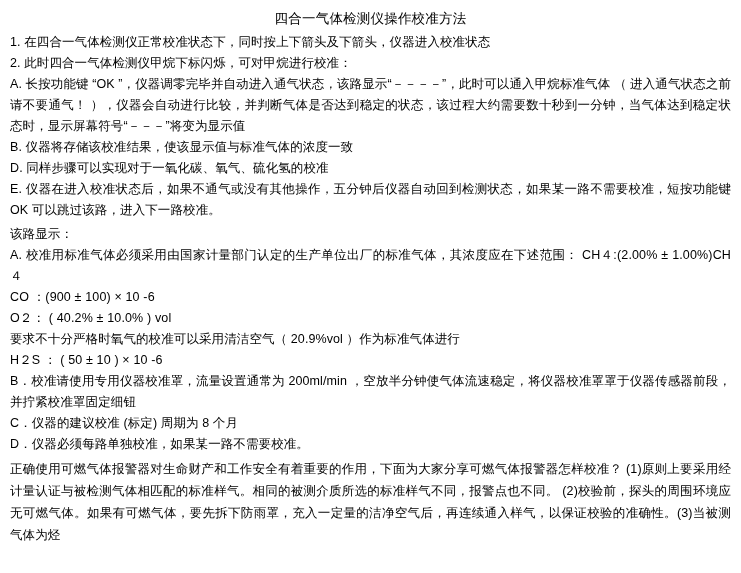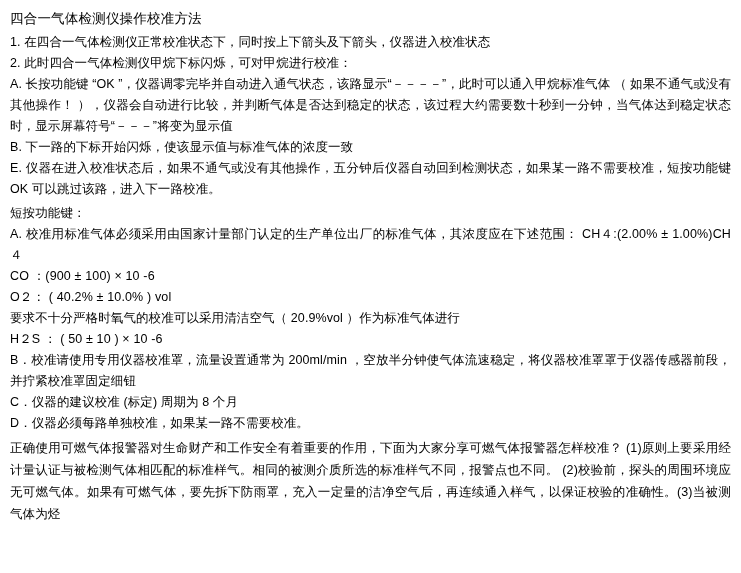--- a/index.html
+++ b/index.html
@@ -20,20 +20,21 @@
     height: 573px;
     padding: 8px 10px 0 10px;
     background: #ffffff;
   }
   .doc-title {
     font-size: 13.5px;
     line-height: 22px;
     font-weight: normal;
     margin: 0 0 2px 0;
     letter-spacing: 0.2px;
+    text-align: center;
   }
   .para {
     font-size: 12.5px;
     line-height: 21px;
     margin: 0;
     text-align: justify;
     letter-spacing: 0.1px;
   }
   .para.mono-ish {
     font-size: 12.5px;
@@ -52,28 +53,29 @@
 </head>
 <body>
 
 <div class="page">
 
   <div class="doc-title">四合一气体检测仪操作校准方法</div>
 
   <div class="block-tight">
     <p class="para">1.  在四合一气体检测仪正常校准状态下，同时按上下箭头及下箭头，仪器进入校准状态</p>
     <p class="para">2.  此时四合一气体检测仪甲烷下标闪烁，可对甲烷进行校准：</p>
-    <p class="para">A.  长按功能键 “OK ”，仪器调零完毕并自动进入通气状态，该路显示“－－－－”，此时可以通入甲烷标准气体 （ 如果不通气或没有其他操作！ ），仪器会自动进行比较，并判断气体是否达到稳定的状态，该过程大约需要数十秒到一分钟，当气体达到稳定状态时，显示屏幕符号“－－－”将变为显示值</p>
-    <p class="para">B.  下一路的下标开始闪烁，使该显示值与标准气体的浓度一致</p>
+    <p class="para">A.  长按功能键 “OK ”，仪器调零完毕并自动进入通气状态，该路显示“－－－－”，此时可以通入甲烷标准气体 （ 进入通气状态之前请不要通气！ ），仪器会自动进行比较，并判断气体是否达到稳定的状态，该过程大约需要数十秒到一分钟，当气体达到稳定状态时，显示屏幕符号“－－－”将变为显示值</p>
+    <p class="para">B.  仪器将存储该校准结果，使该显示值与标准气体的浓度一致</p>
+    <p class="para">D.  同样步骤可以实现对于一氧化碳、氧气、硫化氢的校准</p>
     <p class="para">E.  仪器在进入校准状态后，如果不通气或没有其他操作，五分钟后仪器自动回到检测状态，如果某一路不需要校准，短按功能键 OK 可以跳过该路，进入下一路校准。</p>
   </div>
 
   <div class="spacer-sm"></div>
 
-  <p class="para">短按功能键：</p>
+  <p class="para">该路显示：</p>
 
   <div class="block-tight">
     <p class="para mono-ish">A.  校准用标准气体必须采用由国家计量部门认定的生产单位出厂的标准气体，其浓度应在下述范围： CH４:(2.00% ± 1.00%)CH４</p>
     <p class="para mono-ish">CO ：(900 ± 100) × 10 -6</p>
     <p class="para mono-ish">O２： ( 40.2% ± 10.0% ) vol</p>
     <p class="para">要求不十分严格时氧气的校准可以采用清洁空气（ 20.9%vol ）作为标准气体进行</p>
     <p class="para mono-ish">H２S ： ( 50 ± 10 ) × 10 -6</p>
     <p class="para">B．校准请使用专用仪器校准罩，流量设置通常为 200ml/min ，空放半分钟使气体流速稳定，将仪器校准罩罩于仪器传感器前段，并拧紧校准罩固定细钮</p>
     <p class="para">C．仪器的建议校准 (标定) 周期为 8 个月</p>
     <p class="para">D．仪器必须每路单独校准，如果某一路不需要校准。</p>

